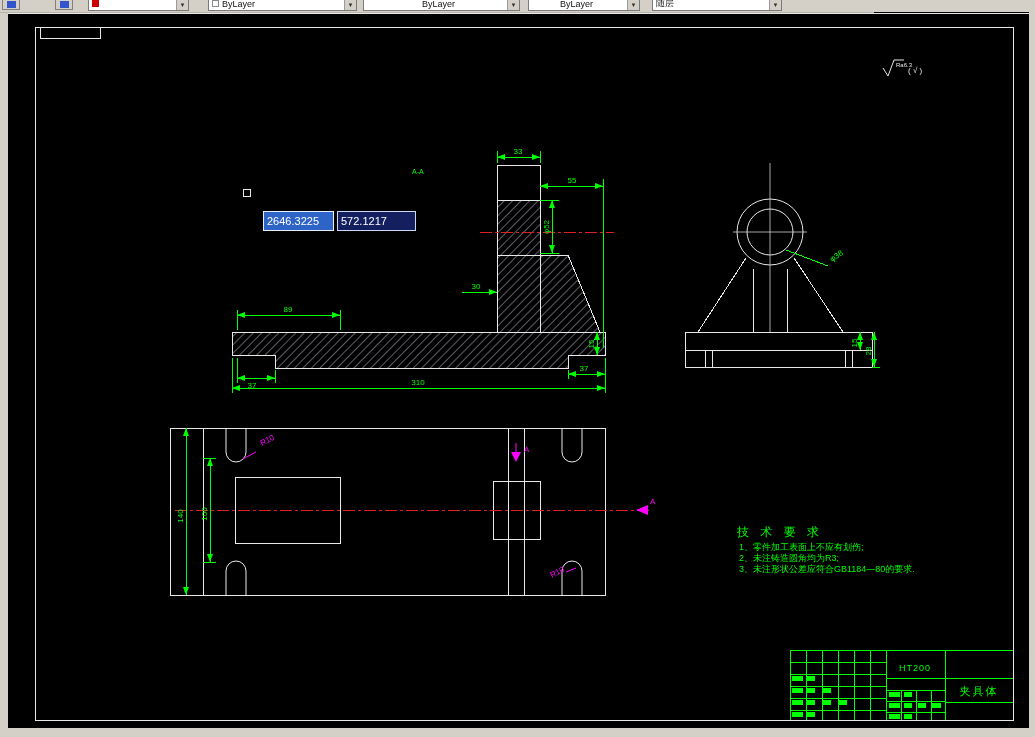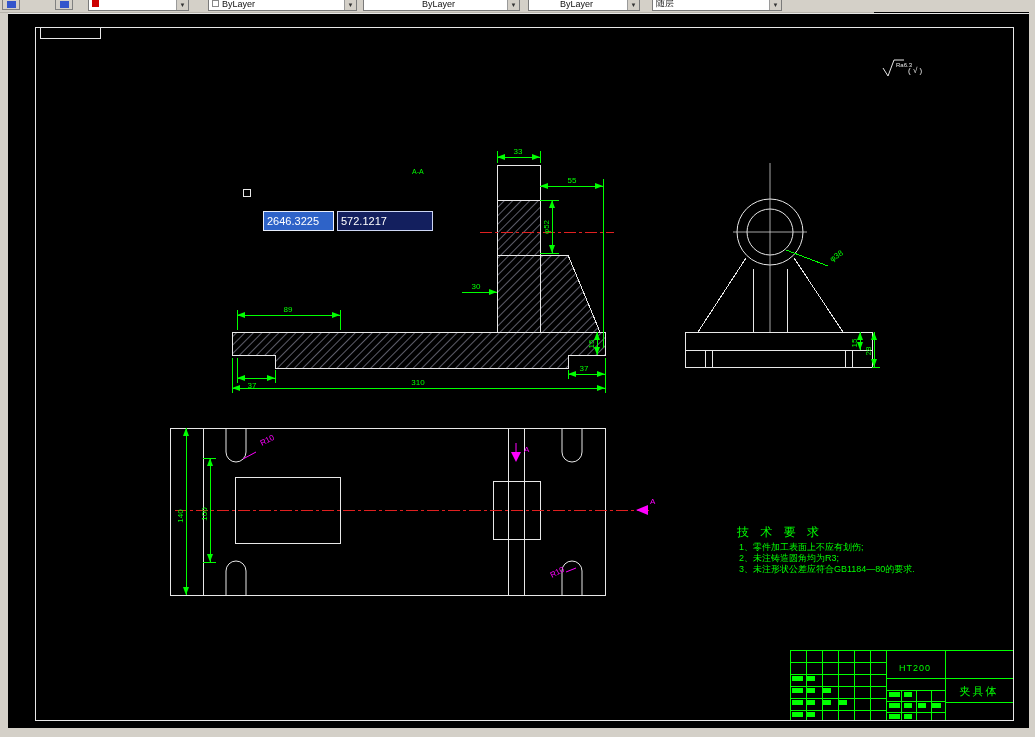--- a/index.html
+++ b/index.html
@@ -37,21 +37,21 @@
   text.ws{fill:#e8e8e8;font-size:6px;}
   text.ws8{fill:#e8e8e8;font-size:8px;}
   text.tr-title{fill:#00ff00;font-size:12px;letter-spacing:4px;}
   text.tr-item{fill:#00ff00;font-size:9px;}
   text.tb-mat{fill:#00ff00;font-size:9px;letter-spacing:1px;}
   text.tb-part{fill:#00ff00;font-size:11px;letter-spacing:2px;}
   .gblock{fill:#00ff00;stroke:none;}
   
   .dyn{position:absolute;z-index:10;color:#ffffff;font-size:11px;height:20px;display:flex;align-items:center;padding:0 3px;box-sizing:border-box;font-family:"Liberation Sans","DejaVu Sans",sans-serif;}
   .dyn1{left:263px;top:211px;width:71px;background:#2e63c8;border:1px solid #e8eefc;text-align:center;}
-  .dyn2{left:337px;top:211px;width:96px;background:#131f5e;border:1px solid #cdd6f4;}
+  .dyn2{left:337px;top:211px;width:79px;background:#131f5e;border:1px solid #cdd6f4;}
 </style>
 </head>
 <body>
 
 <div class="toolbar">
   <div class="tb-btn" style="left:2px;">
       <span class="mini"></span>
     </div>
   <div class="tb-btn" style="left:55px;">
       <span class="mini"></span>

